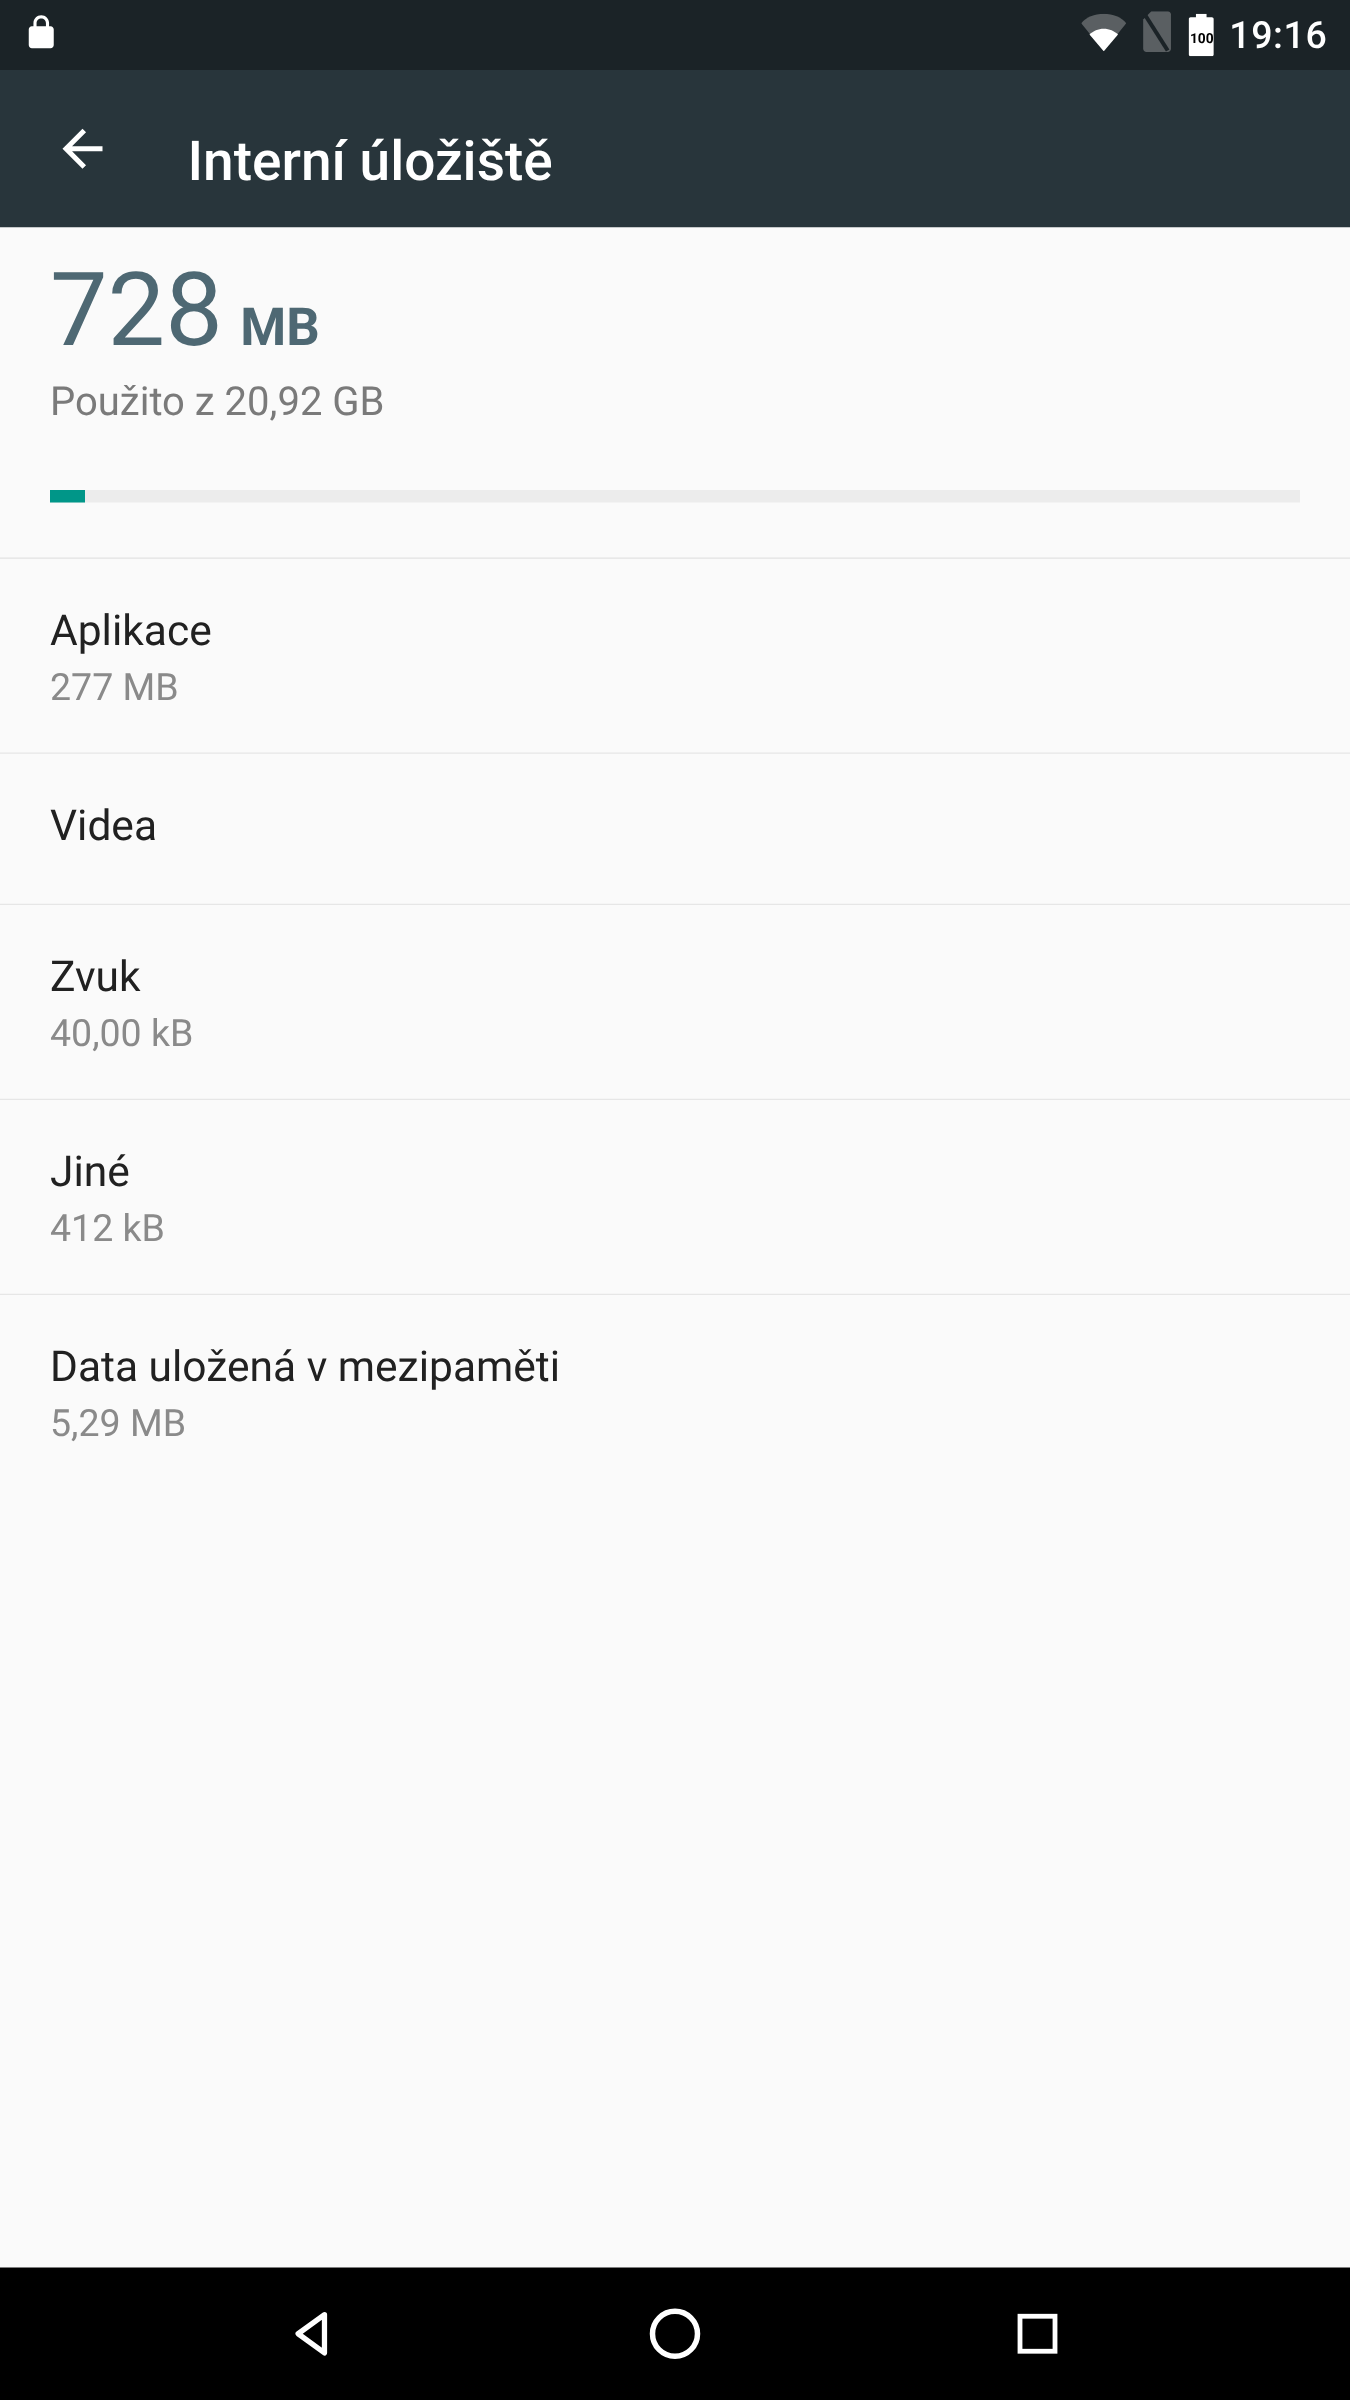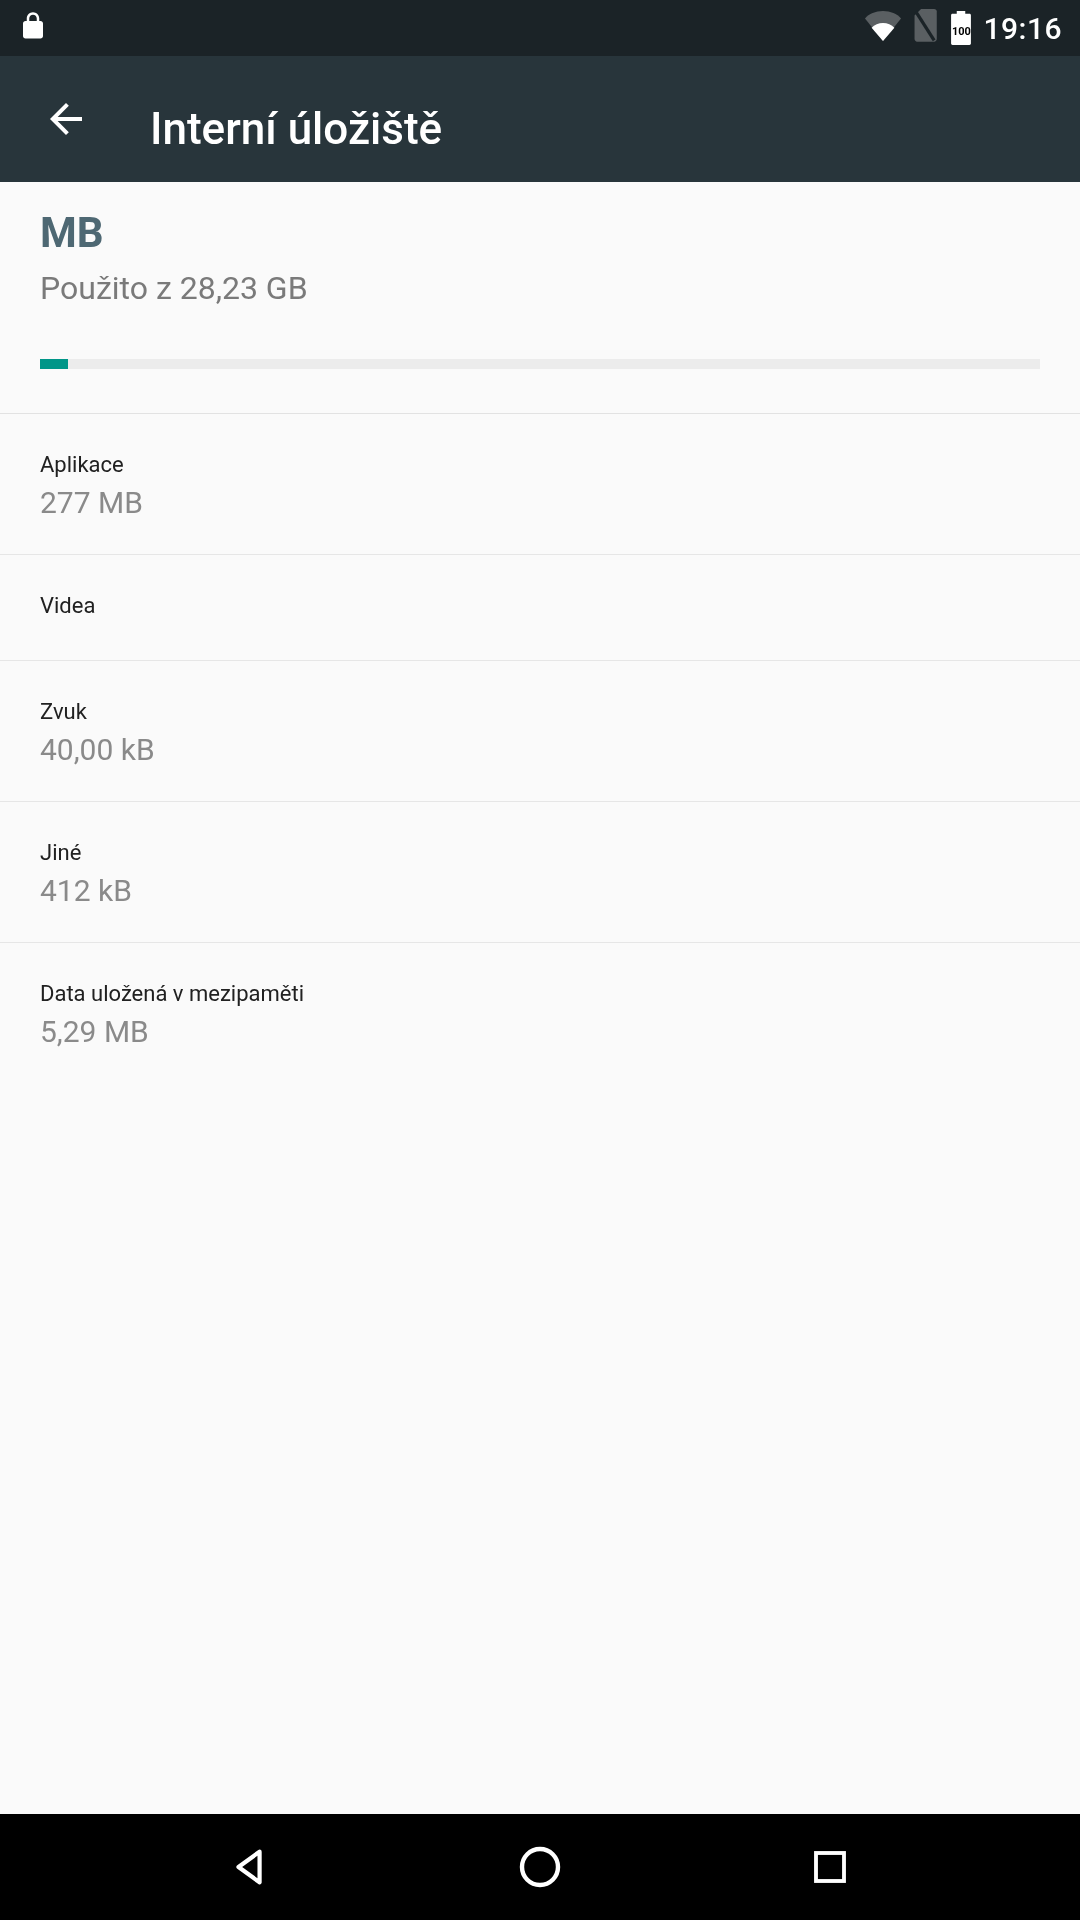--- a/index.html
+++ b/index.html
@@ -24,21 +24,21 @@
   .summary-used { display: flex; align-items: baseline; gap: 14px; }
   .summary-number { font-size: 82px; font-weight: 400; color: #4e6873; line-height: 1; }
   .summary-unit { font-size: 42px; font-weight: 700; color: #4e6873; }
   .summary-total { font-size: 32px; color: #7a7a7a; margin-top: 12px; }
   .progress-track { margin-top: 52px; height: 10px; background: #ececec; position: relative; }
   .progress-fill { position: absolute; left: 0; top: 0; bottom: 0; background: #009688; }
   
   
   .list-item { padding: 38px 40px 34px 40px; border-bottom: 1px solid #e6e6e6; cursor: pointer; }
   .list-item:first-of-type { padding-top: 50px; }
-  .item-title { font-size: 22px; color: #212121; margin-bottom: 8px; }
+  .item-title { font-size: 34px; color: #212121; margin-bottom: 8px; }
   .item-size { font-size: 30px; color: #8a8a8a; }
   
   
   .nav-bar { position: absolute; bottom: 0; left: 0; right: 0; height: 106px; background: #000; display: flex; align-items: center; justify-content: space-evenly; }
   .nav-btn { width: 80px; height: 80px; display: flex; align-items: center; justify-content: center; cursor: pointer; }
 </style>
 </head>
 <body>
 
 <div class="status-bar">
@@ -77,23 +77,24 @@
     <svg width="48" height="48" viewBox="0 0 24 24" fill="#fff">
         <path d="M20 11H7.83l5.59-5.59L12 4l-8 8 8 8 1.41-1.41L7.83 13H20v-2z"></path>
       </svg>
   </div>
   <div class="app-title">Interní úložiště</div>
 </div>
 
 <div class="content">
   <div class="summary">
     <div class="summary-used">
+      <span class="summary-number">728</span>
       <span class="summary-unit">MB</span>
     </div>
-    <div class="summary-total">Použito z 28,23 GB</div>
+    <div class="summary-total">Použito z 20,92 GB</div>
     <div class="progress-track">
       <div class="progress-fill" style="width:2.8%"></div>
     </div>
   </div>
 
   <div class="list-item">
     <div class="item-title">Aplikace</div>
     <div class="item-size">277 MB</div>
   </div>
   <div class="list-item">

